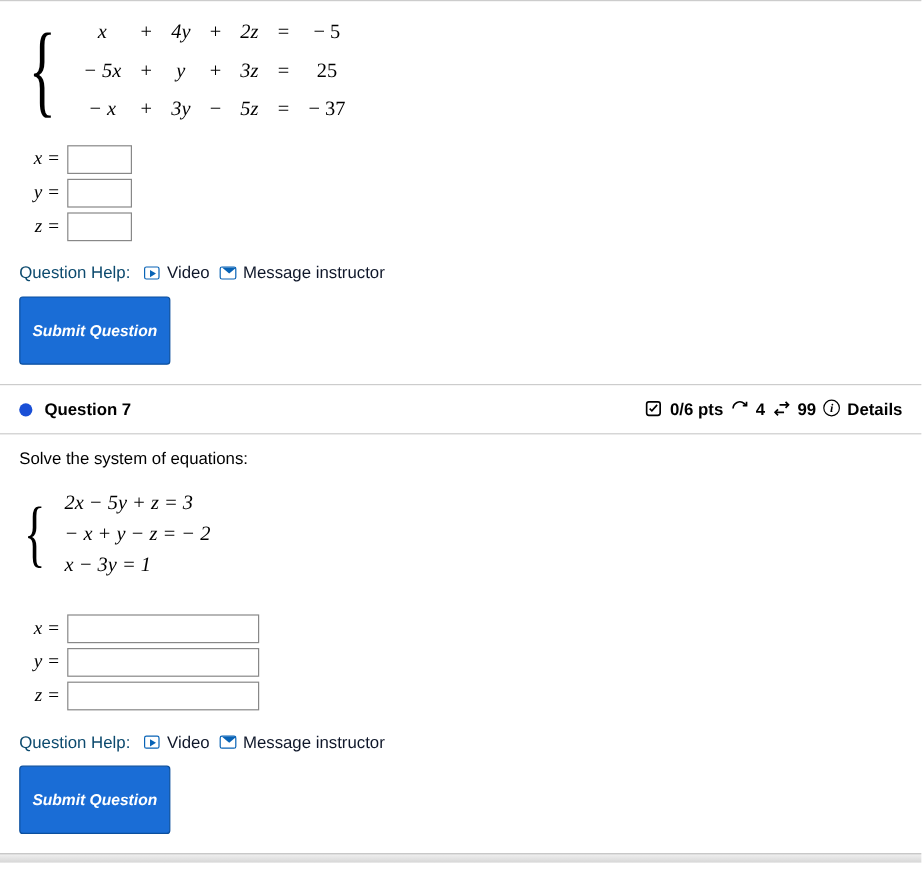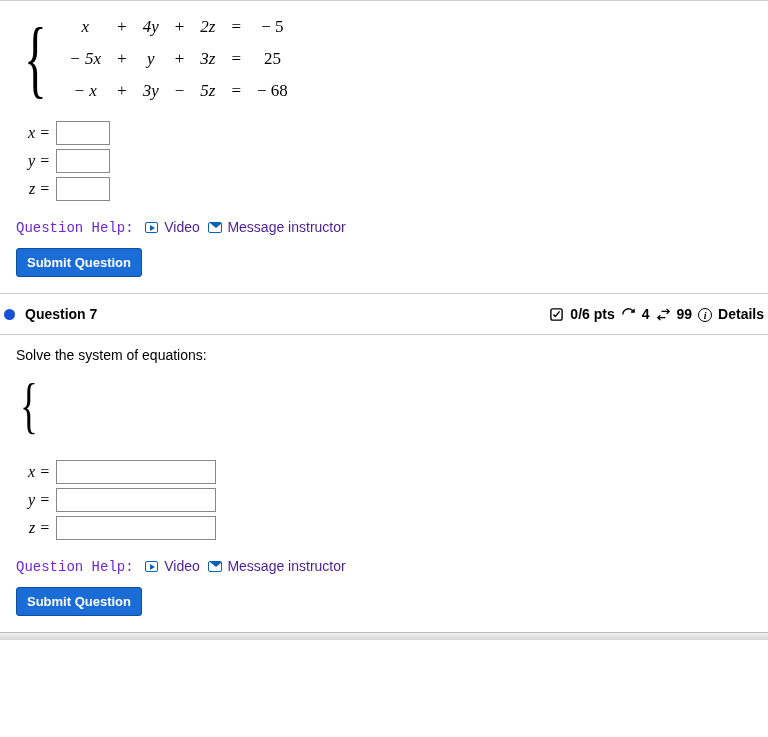--- a/index.html
+++ b/index.html
@@ -68,22 +68,22 @@
     width: 54px; height: 24px;
     border: 1px solid #888;
     background: #fff;
   }
   .answer-input-l {
     width: 160px; height: 24px;
     border: 1px solid #888;
     background: #fff;
   }
   .help-row { margin-top: 18px; font-size: 14px; }
-  .help-row .lbl { color: #6d28d9; font-family: Liberation Mono, monospace; }
-  .link { color: #4c1d95; text-decoration: none; cursor: pointer; }
+  .help-row .lbl { color: #0c4a6e; }
+  .link { color: #0f172a; text-decoration: none; cursor: pointer; }
   .icon-box {
     display: inline-block;
     width: 13px; height: 11px;
     border: 1px solid #0863b6;
     border-radius: 2px;
     position: relative;
     vertical-align: -1px;
     margin-right: 2px;
   }
   .icon-play::after {
@@ -112,41 +112,42 @@
     border-right: 6px solid transparent;
     border-top: 5px solid #0863b6;
   }
   .submit-btn {
     display: inline-block;
     margin-top: 12px;
     background: #1a6dd6;
     color: #fff;
     font-size: 13px;
     font-weight: bold;
-    padding: 6px 10px;
+    padding: 20px 10px;
     border: 1px solid #0b4f9e;
     border-radius: 3px;
     cursor: pointer;
+    font-style: italic;
   }
   .q-header {
     display: flex;
     align-items: center;
-    padding: 12px 4px;
+    padding: 12px 16px;
     border-top: 1px solid #ccc;
     border-bottom: 1px solid #ccc;
     font-size: 14px;
   }
   .expand-dot {
     width: 11px; height: 11px;
     border-radius: 50%;
     background: #1a4fd6;
     margin-right: 10px;
   }
   .q-title { font-weight: bold; flex: 1; }
-  .q-status { display: flex; align-items: flex-end; gap: 6px; font-weight: bold; }
+  .q-status { display: flex; align-items: flex-start; gap: 6px; font-weight: bold; }
   .stat-icon {
     display: inline-flex; align-items: center; justify-content: center;
     font-size: 14px; font-weight: normal;
   }
   .info-icon {
     width: 14px; height: 14px; border: 1px solid #000; border-radius: 50%;
     font-size: 10px; font-family: serif; font-style: italic;
     display: inline-flex; align-items: center; justify-content: center;
     font-weight: bold;
   }
@@ -184,21 +185,21 @@
       <span>=</span>
       <span>25</span>
       <span></span>
 
       <span class="mi">− x</span>
       <span>+</span>
       <span class="mi">3y</span>
       <span>−</span>
       <span class="mi">5z</span>
       <span>=</span>
-      <span>− 68</span>
+      <span>− 37</span>
       <span></span>
     </div>
   </div>
 
   <div class="answer-row">
     <span class="lbl mi">x =</span>
     <input class="answer-input-s" style="">
   </div>
   <div class="answer-row">
     <span class="lbl mi">y =</span>
@@ -250,20 +251,25 @@
     <span class="info-icon">i</span>
     <span class="details">Details</span>
   </div>
 </div>
 
 <div class="question-body">
   <div class="prompt" style="margin-bottom:16px">Solve the system of equations:</div>
 
   <div class="eq-system" style="margin:0 0 28px 4px">
     <div class="brace-small">{</div>
+    <div class="eq-rows">
+      <div class="eq-line mi">2x − 5y + z = 3</div>
+      <div class="eq-line mi">− x + y − z =  − 2</div>
+      <div class="eq-line mi">x − 3y = 1</div>
+    </div>
   </div>
 
   <div class="answer-row">
     <span class="lbl mi">x =</span>
     <input class="answer-input-l" style="">
   </div>
   <div class="answer-row">
     <span class="lbl mi">y =</span>
     <input class="answer-input-l" style="">
   </div>

